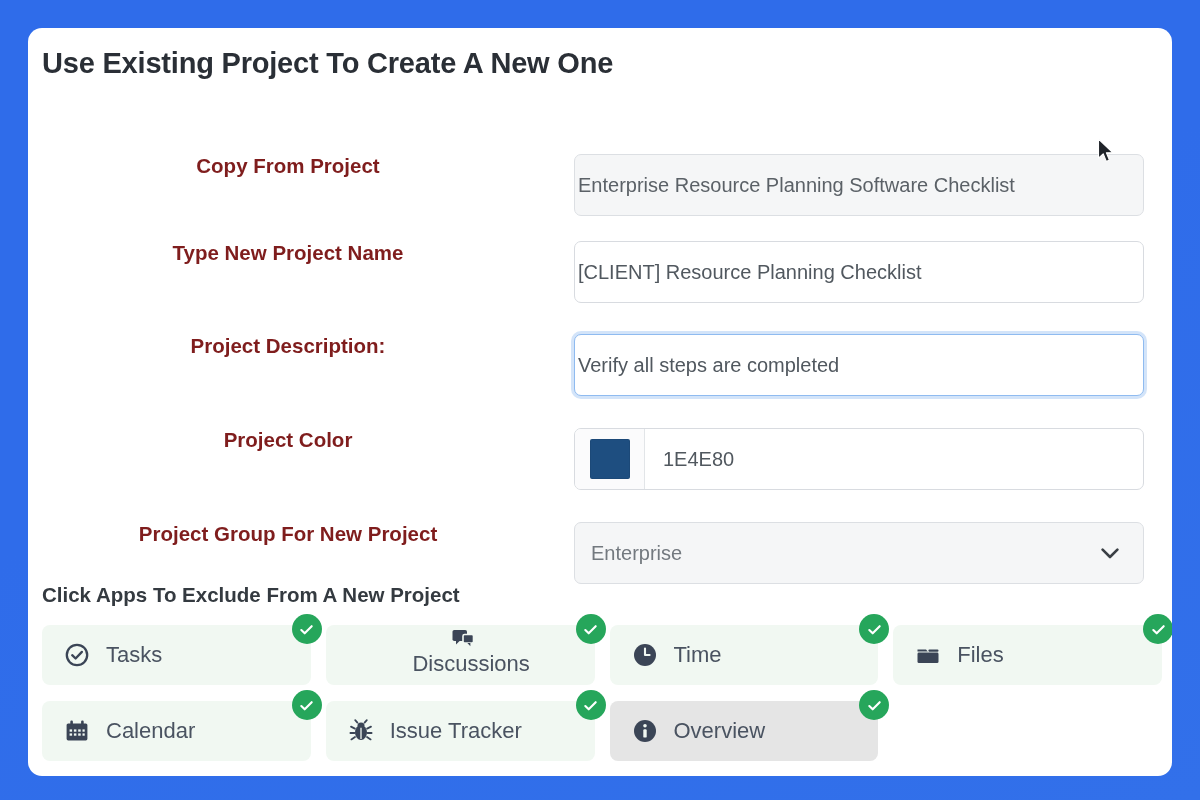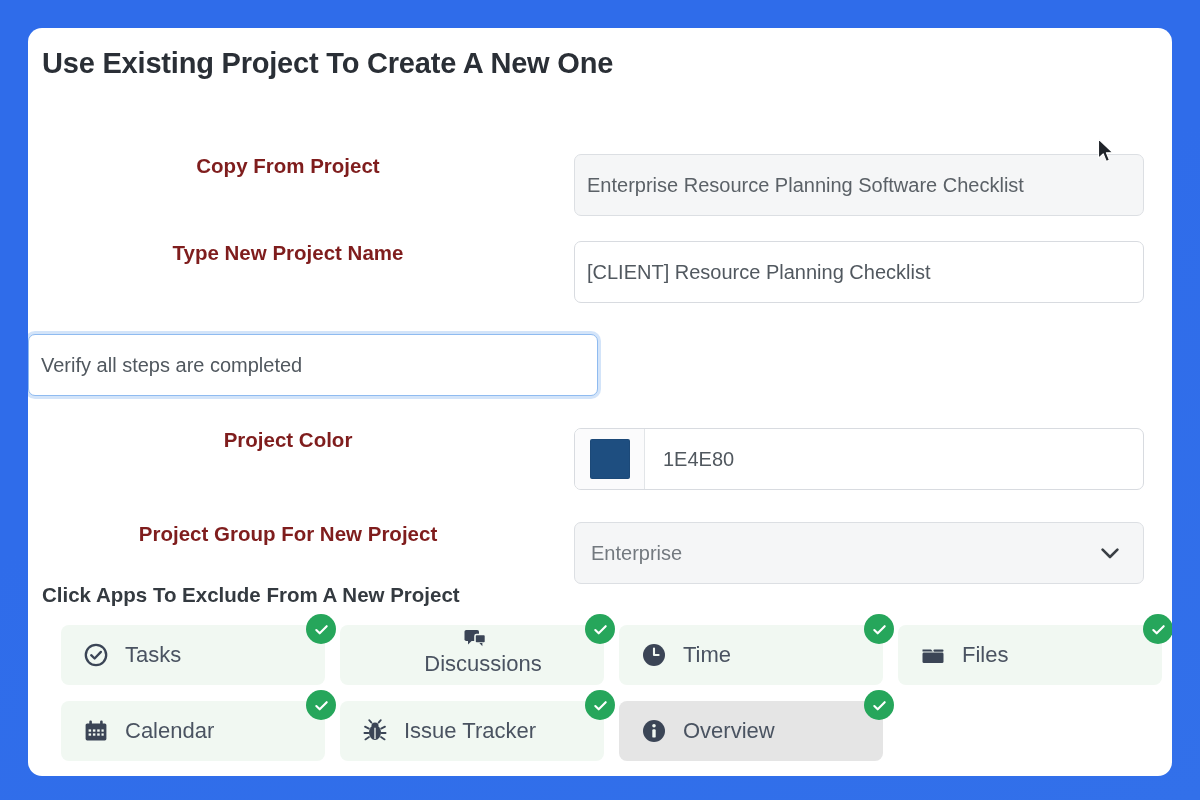--- a/index.html
+++ b/index.html
@@ -73,21 +73,21 @@
   
   .txt-input {
     width: 570px;
     height: 62px;
     border: 1px solid #d8dbe0;
     border-radius: 7px;
     background: #ffffff;
     font-family: "Liberation Sans", sans-serif;
     font-size: 20px;
     color: #51585f;
-    padding: 0 12px;
+    padding: 0 3px;
     line-height: 60px;
     white-space: nowrap;
     overflow: hidden;
     outline: none;
     display: block;
   }
   .txt-input.readonly {
     background: #f5f6f7;
     color: #5b6167;
     border-color: #dcdfe3;
@@ -171,21 +171,20 @@
   .apps-grid {
     position: absolute;
     left: 14px;
     top: 597px;
     width: 1120px;
   }
   .apps-row {
     display: flex;
     gap: 15px;
     margin-bottom: 16px;
-    margin-left: 19px;
   }
   .app-tile {
     position: relative;
     width: 272px;
     height: 60px;
     background: #f1f8f2;
     border-radius: 8px;
     display: flex;
     align-items: center;
     padding-left: 22px;
@@ -249,20 +248,21 @@
   </div>
 
   <div class="form-row" style="top:213px;">
     <div class="row-label">Type New Project Name</div>
     <div class="row-field">
       <div class="txt-input">[CLIENT] Resource Planning Checklist</div>
     </div>
   </div>
 
   <div class="form-row" style="top:306px;">
+    <div class="row-label">Project Description:</div>
     <div class="row-field">
       <div class="txt-input focused">Verify all steps are completed</div>
     </div>
   </div>
 
   <div class="form-row" style="top:400px;">
     <div class="row-label">Project Color</div>
     <div class="row-field">
       <div class="color-field">
         <div class="color-swatch-wrap">

